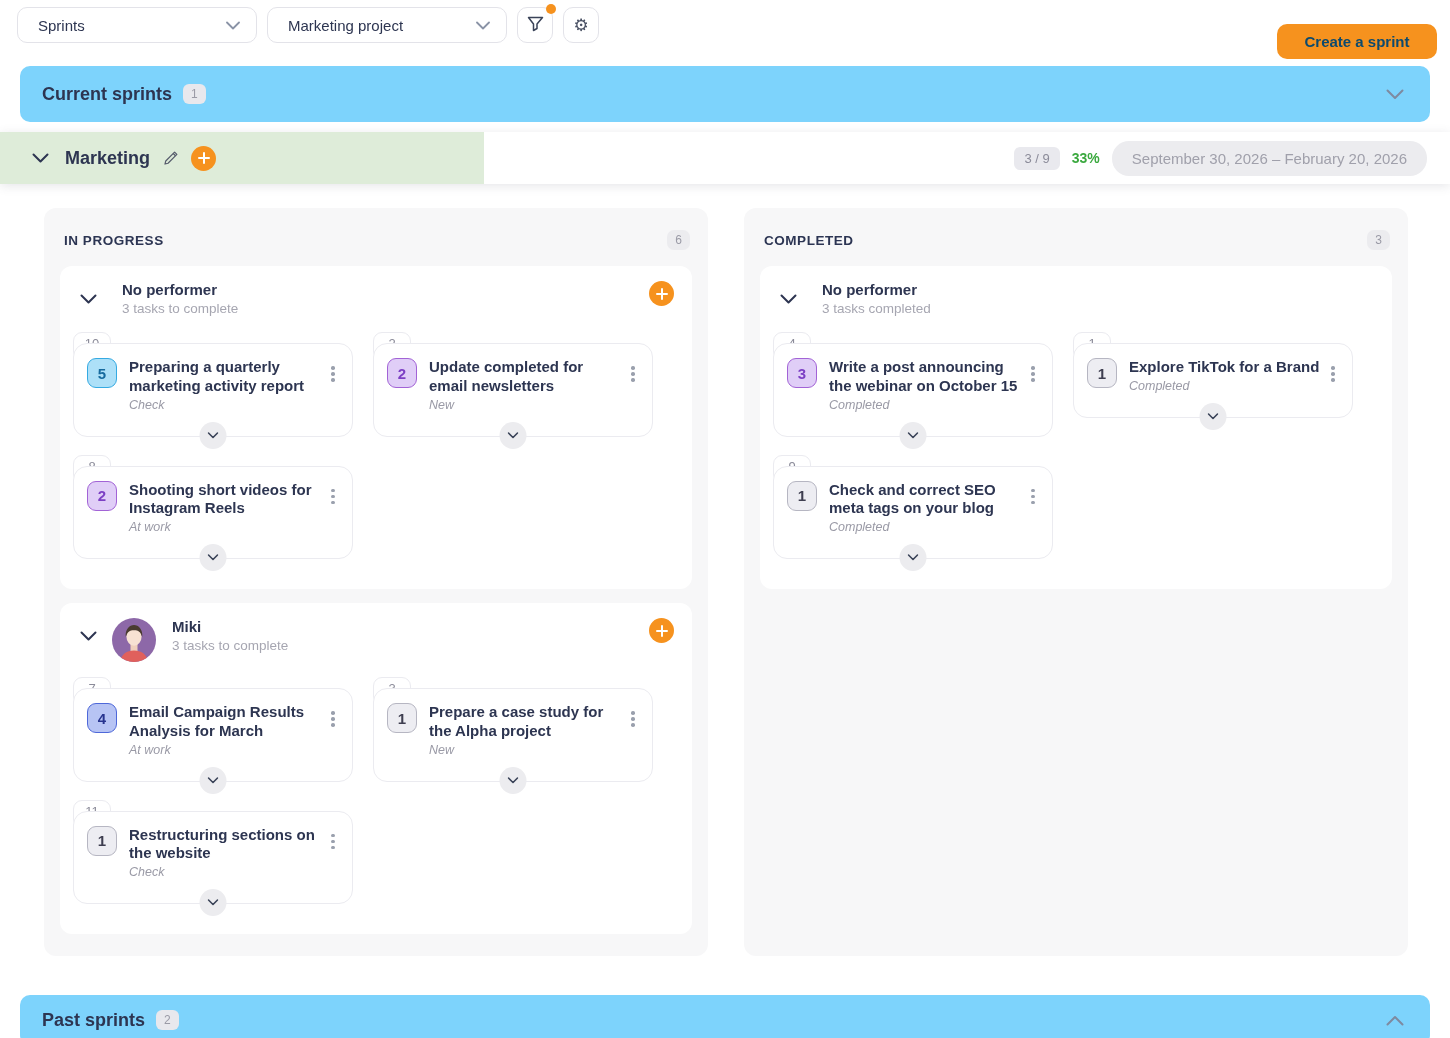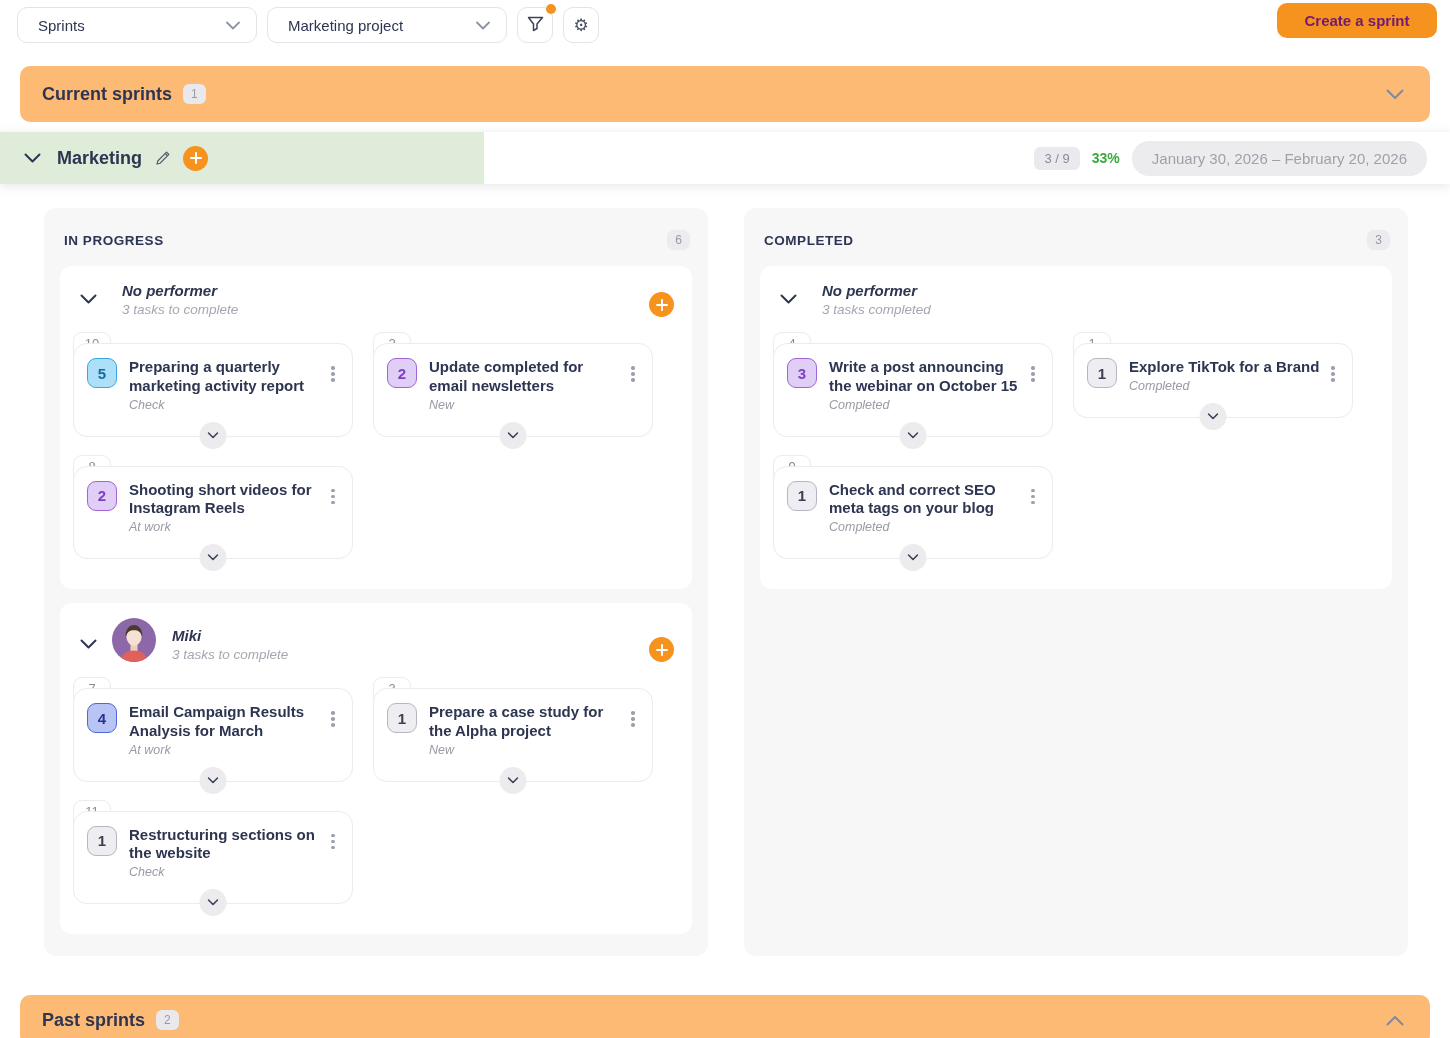--- a/index.html
+++ b/index.html
@@ -7,54 +7,54 @@
   .page { position:relative; width:1450px; height:1038px; background:#fff; overflow:hidden; }
 
   
   .topbar { position:absolute; top:0; left:0; right:0; height:52px; }
   .select { position:absolute; top:7px; width:240px; height:36px; border:1px solid #e3e3e9; border-radius:10px;
             display:flex; align-items:center; justify-content:space-between; padding:0 16px 0 20px;
             font-size:15px; font-weight:500; color:#2d3551; background:#fff; cursor:pointer; }
   .iconbtn { position:absolute; top:7px; width:36px; height:36px; border:1px solid #e3e3e9; border-radius:10px;
              background:#fff; display:flex; align-items:center; justify-content:center; cursor:pointer; }
   .notif-dot { position:absolute; top:-4px; right:-4px; width:10px; height:10px; border-radius:50%; background:#f6921e; }
-  .btn-create { position:absolute; top:3px; right:13px; width:160px; height:35px; border:none; border-radius:10px;
-                background:#f6921e; color:#701a75; font-size:15px; font-weight:600; font-family:inherit; cursor:pointer; }
+  .btn-create { position:absolute; top:24px; right:13px; width:160px; height:35px; border:none; border-radius:10px;
+                background:#f6921e; color:#0c4a6e; font-size:15px; font-weight:600; font-family:inherit; cursor:pointer; }
 
   
-  .collapse-bar { position:absolute; left:20px; right:20px; background:#fdba74; border-radius:10px;
+  .collapse-bar { position:absolute; left:20px; right:20px; background:#7dd3fc; border-radius:10px;
                   display:flex; align-items:center; padding:0 26px 0 22px; cursor:pointer; }
   .bar-title { font-size:18px; font-weight:600; color:#2d3551; }
   .count-badge { margin-left:11px; background:#e8e8ed; border-radius:6px; padding:3px 8px;
                  font-size:12px; color:#9a9aa6; }
   .bar-chev { margin-left:auto; display:flex; }
 
   
   .sprint-header { position:absolute; top:132px; left:0; right:0; height:52px; background:#fff;
                    box-shadow:0 2px 10px rgba(80,80,100,.14); display:flex; align-items:center; }
   .green-fill { position:absolute; left:0; top:0; bottom:0; width:33.4%; background:#deecd9; }
-  .sprint-left { position:relative; display:flex; align-items:center; padding-left:24px; }
+  .sprint-left { position:relative; display:flex; align-items:center; padding-left:32px; }
   .sprint-name { font-size:18px; font-weight:600; color:#2d3551; margin:0 12px 0 16px; }
   .icon-plain { display:flex; align-items:center; justify-content:center; cursor:pointer; }
   .add-circle { width:25px; height:25px; border-radius:50%; background:#f6921e; display:flex;
                 align-items:center; justify-content:center; cursor:pointer; flex:none; }
   .sprint-right { position:relative; margin-left:auto; display:flex; align-items:center; gap:12px; padding-right:23px; }
   .fraction-badge { background:#e9e9ee; border-radius:6px; padding:4px 10px; font-size:13px; color:#8b8b99; }
   .percent { font-size:14px; font-weight:700; color:#3ba93f; }
   .date-pill { background:#ececef; border-radius:17px; padding:9px 20px; font-size:15px; color:#a0a0ab; }
 
   
   .board { position:absolute; top:208px; left:44px; right:42px; display:flex; gap:36px; }
   .column { flex:1; background:#f7f7f8; border-radius:12px; padding:14px 16px 22px; min-height:700px; }
   .col-head { display:flex; align-items:center; justify-content:space-between; padding:8px 2px 2px 4px; }
   .col-title { font-size:13.5px; font-weight:800; color:#2c3553; letter-spacing:.04em; }
   .col-count { background:#ececef; border-radius:7px; padding:3px 8px; font-size:12px; color:#9a9aa6; }
 
   .group { background:#fff; border-radius:12px; margin-top:14px; }
-  .group-head { display:flex; align-items:flex-end; padding:15px 18px 13px 10px;font-style:italic; }
+  .group-head { display:flex; align-items:flex-start; padding:15px 18px 13px 10px; }
   .chev-btn { width:36px; height:36px; display:flex; align-items:center; justify-content:center; cursor:pointer; flex:none; }
   .avatar { width:44px; height:44px; border-radius:50%; margin-left:6px; flex:none; }
   .group-names { margin-left:16px; }
   .group-name { font-size:15px; font-weight:700; color:#2d3551; }
   .group-sub { font-size:13.5px; color:#a6a6b1; margin-top:3px; }
   .group-head .add-circle { margin-left:auto; }
 
   .tasks { display:grid; grid-template-columns:280px 280px; gap:18px 20px; padding:2px 12px 30px 13px;
            align-items:start; justify-content:start; }
   .task { position:relative; padding-top:11px; }
@@ -142,21 +142,21 @@
       </span>
       <span class="add-circle">
         <svg width="12" height="12" viewBox="0 0 12 12">
             <path d="M6 1v10M1 6h10" stroke="#fff" stroke-width="2" stroke-linecap="round"></path>
           </svg>
       </span>
     </div>
     <div class="sprint-right">
       <span class="fraction-badge">3 / 9</span>
       <span class="percent">33%</span>
-      <span class="date-pill">January 30, 2026 – February 20, 2026</span>
+      <span class="date-pill">September 30, 2026 – February 20, 2026</span>
     </div>
   </div>
 
   <div class="board">
 
     <section class="column">
       <div class="col-head">
         <span class="col-title">IN PROGRESS</span>
         <span class="col-count">6</span>
       </div>

